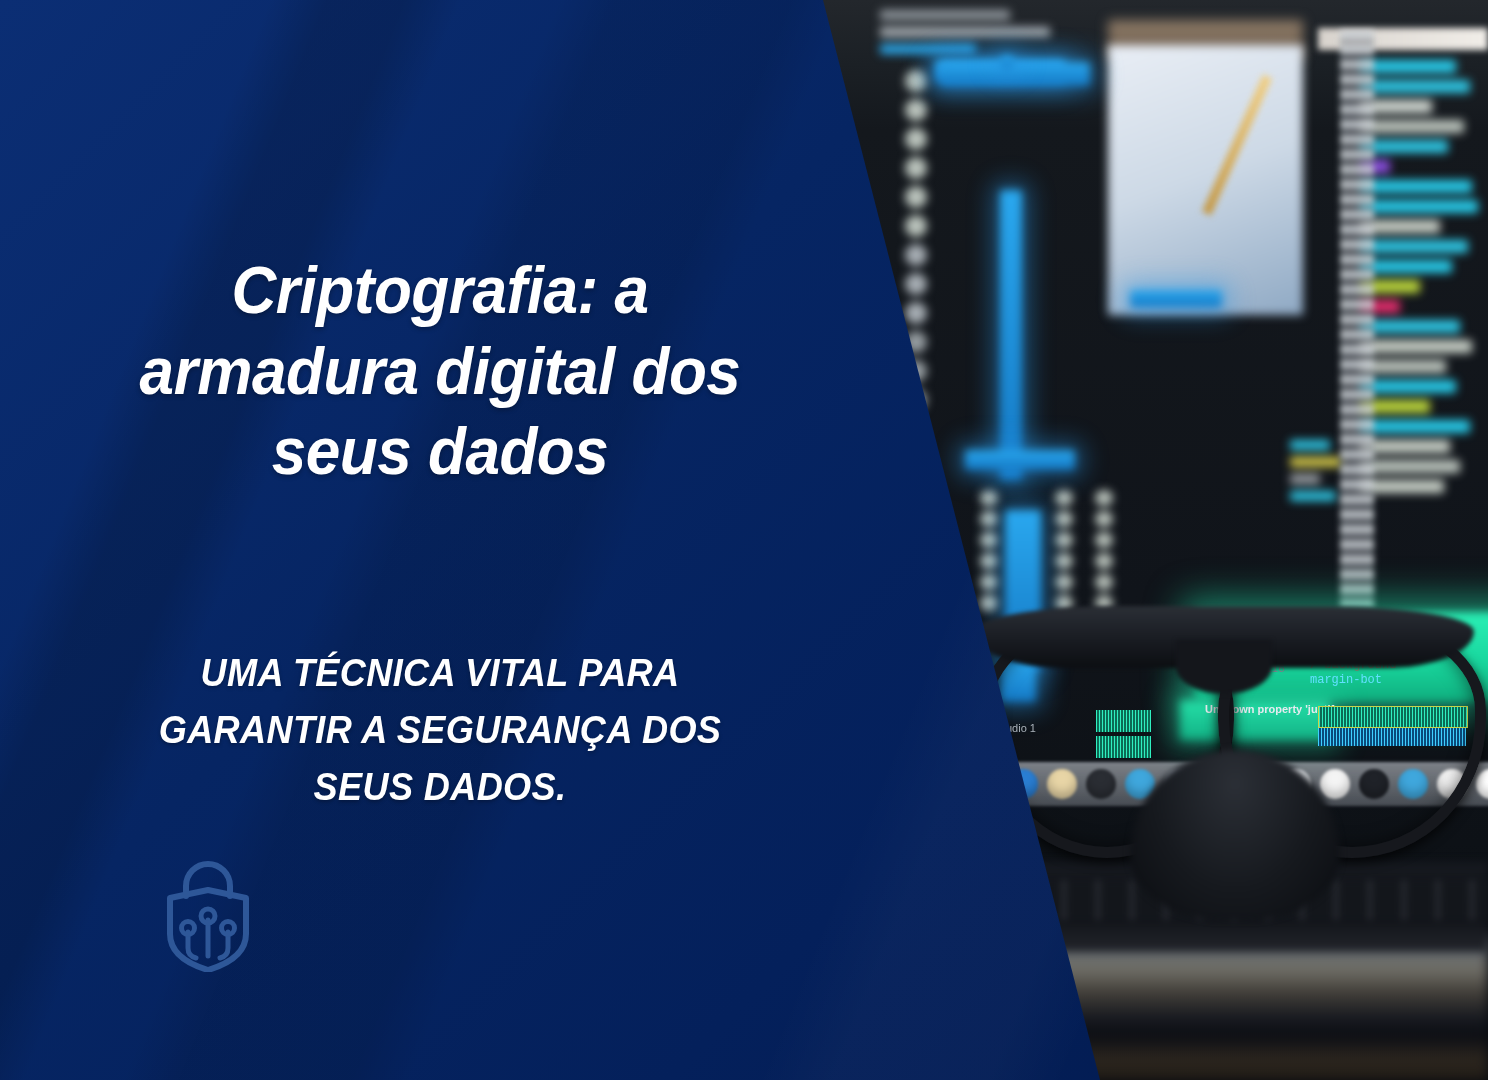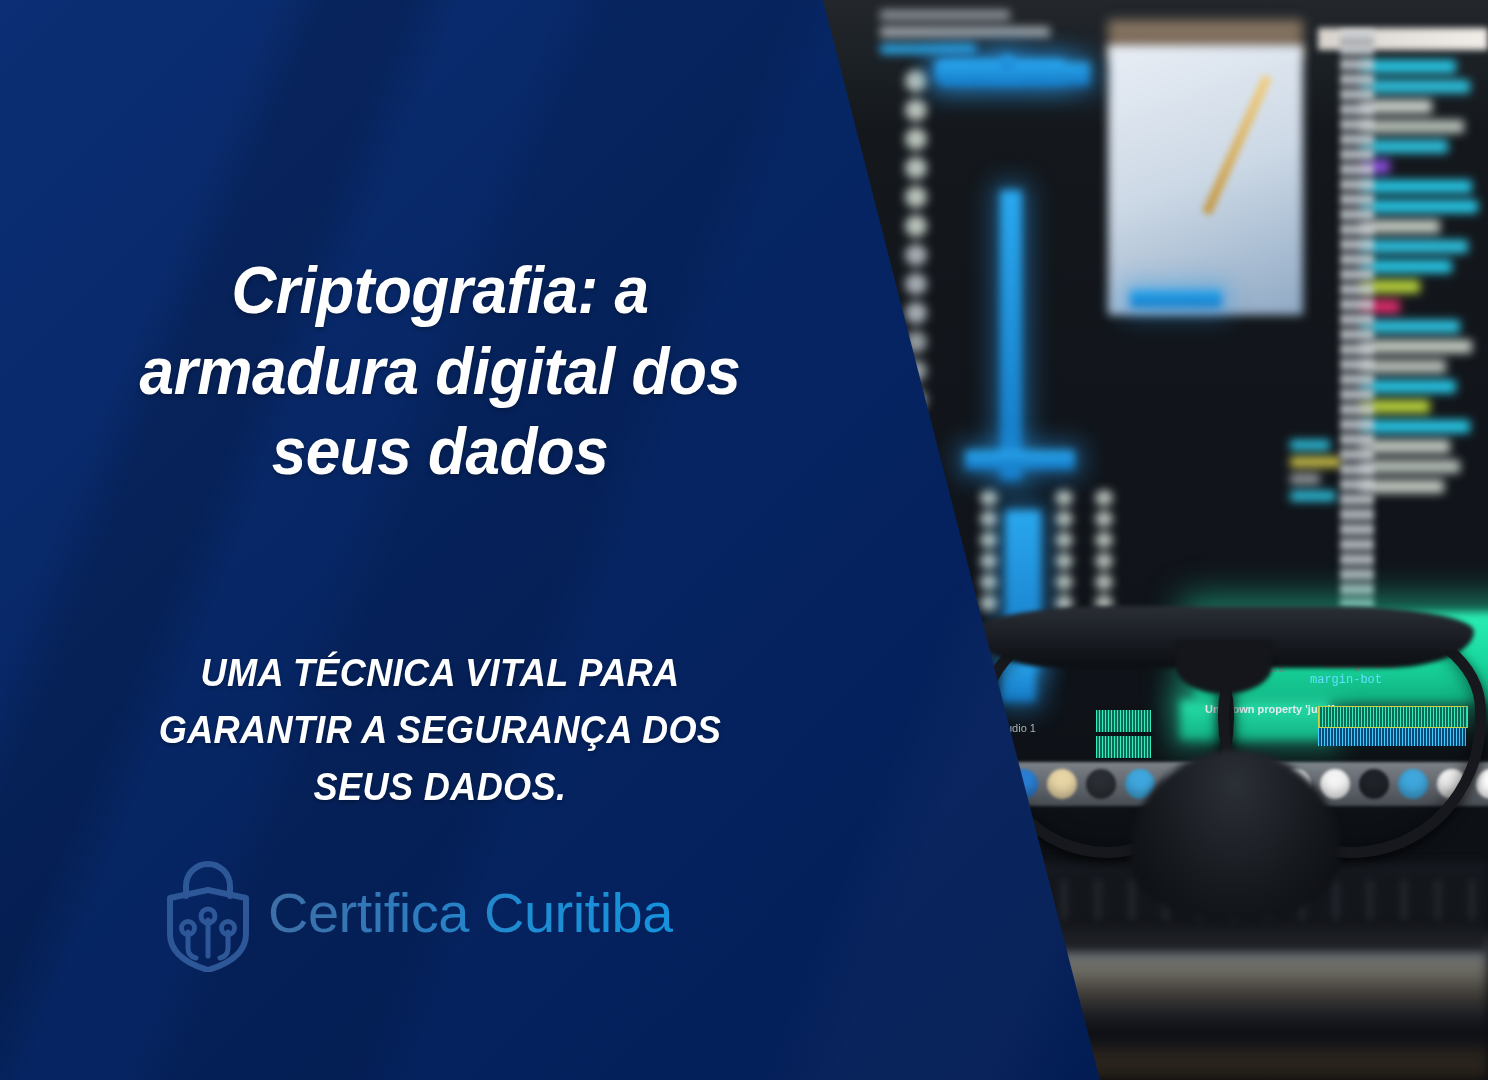--- a/index.html
+++ b/index.html
@@ -416,16 +416,15 @@
 
       <path d="M10 38 L48 30 L86 38 V74 C86 94 68 104 48 110 C28 104 10 94 10 74 Z" fill="none" stroke="#2E5798" stroke-width="6" stroke-linejoin="round"></path>
 
       <path d="M48 60 V96" fill="none" stroke="#2E5798" stroke-width="5" stroke-linecap="round"></path>
       <path d="M28 72 V88 Q28 96 36 98" fill="none" stroke="#2E5798" stroke-width="5" stroke-linecap="round"></path>
       <path d="M68 72 V88 Q68 96 60 98" fill="none" stroke="#2E5798" stroke-width="5" stroke-linecap="round"></path>
       <circle cx="48" cy="56" r="7" fill="none" stroke="#2E5798" stroke-width="5"></circle>
       <circle cx="28" cy="68" r="6.5" fill="none" stroke="#2E5798" stroke-width="5"></circle>
       <circle cx="68" cy="68" r="6.5" fill="none" stroke="#2E5798" stroke-width="5"></circle>
     </svg>
-    <div id="logo-text">Certifica Curitiba</div>
   </div>
 
 </div>
 
 </body></html>

